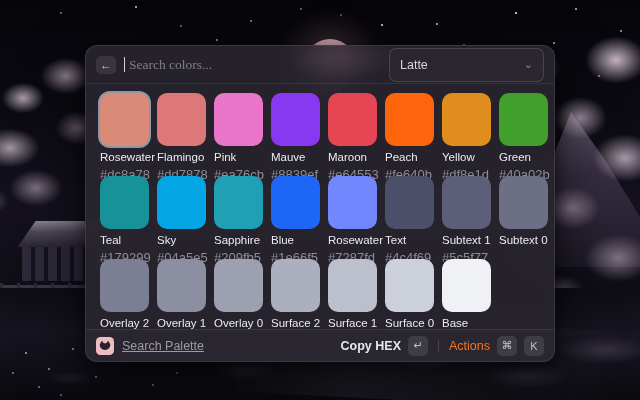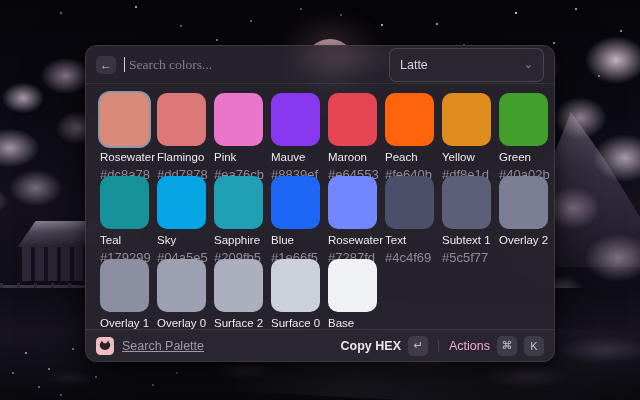--- a/index.html
+++ b/index.html
@@ -92,21 +92,21 @@
   .sw-name{margin-top:5px;font-size:11.5px;color:#edebf1;white-space:nowrap;}
   .sw-hex{margin-top:4px;font-size:13px;color:#8f8c99;white-space:nowrap;}
   
   .footer{position:absolute;left:0;right:0;bottom:0;height:32px;box-sizing:border-box;
     border-top:1px solid rgba(255,255,255,.08);display:flex;align-items:center;padding:0 10px;gap:8px;
     background:rgba(255,255,255,.015);}
   .app-icon{width:18px;height:18px;flex:none;display:flex;}
   .app-name{color:#9d9aa7;font-size:12.5px;text-decoration:underline;}
   .footer-right{margin-left:auto;display:flex;align-items:center;gap:7px;}
   .primary-label{color:#e9e7ee;font-weight:bold;font-size:12.5px;}
-  .secondary-label{color:#f9a8d4;font-size:12.5px;text-align:center;}
+  .secondary-label{color:#f97316;font-size:12.5px;text-align:center;}
   .keycap{min-width:20px;height:20px;padding:0 4px;border-radius:5px;background:rgba(255,255,255,.1);
     color:#c3c0cc;font-size:11px;display:flex;align-items:center;justify-content:center;box-sizing:border-box;}
   .footer-sep{width:1px;height:12px;background:rgba(255,255,255,.14);margin:0 3px;}
 </style>
 </head>
 <body>
 
 <div class="scene">
   <div class="sky"></div>
   <div class="stars"></div>
@@ -211,37 +211,47 @@
           <div class="swatch" style="background: rgb(76, 79, 105);"></div>
           <div class="sw-name">Text</div>
           <div class="sw-hex">#4c4f69</div>
         </div>
         <div class="cell">
           <div class="swatch" style="background: rgb(92, 95, 119);"></div>
           <div class="sw-name">Subtext 1</div>
           <div class="sw-hex">#5c5f77</div>
         </div>
         <div class="cell">
+          <div class="swatch" style="background: rgb(108, 111, 133);"></div>
+          <div class="sw-name">Subtext 0</div>
+          <div class="sw-hex"></div>
+        </div>
+        <div class="cell">
           <div class="swatch" style="background: rgb(124, 127, 147);"></div>
           <div class="sw-name">Overlay 2</div>
           <div class="sw-hex"></div>
         </div>
         <div class="cell">
           <div class="swatch" style="background: rgb(140, 143, 161);"></div>
           <div class="sw-name">Overlay 1</div>
           <div class="sw-hex"></div>
         </div>
         <div class="cell">
           <div class="swatch" style="background: rgb(156, 160, 176);"></div>
           <div class="sw-name">Overlay 0</div>
           <div class="sw-hex"></div>
         </div>
         <div class="cell">
           <div class="swatch" style="background: rgb(172, 176, 190);"></div>
           <div class="sw-name">Surface 2</div>
+          <div class="sw-hex"></div>
+        </div>
+        <div class="cell">
+          <div class="swatch" style="background: rgb(188, 192, 204);"></div>
+          <div class="sw-name">Surface 1</div>
           <div class="sw-hex"></div>
         </div>
         <div class="cell">
           <div class="swatch" style="background: rgb(204, 208, 218);"></div>
           <div class="sw-name">Surface 0</div>
           <div class="sw-hex"></div>
         </div>
         <div class="cell">
           <div class="swatch" style="background: rgb(239, 241, 245);"></div>
           <div class="sw-name">Base</div>

